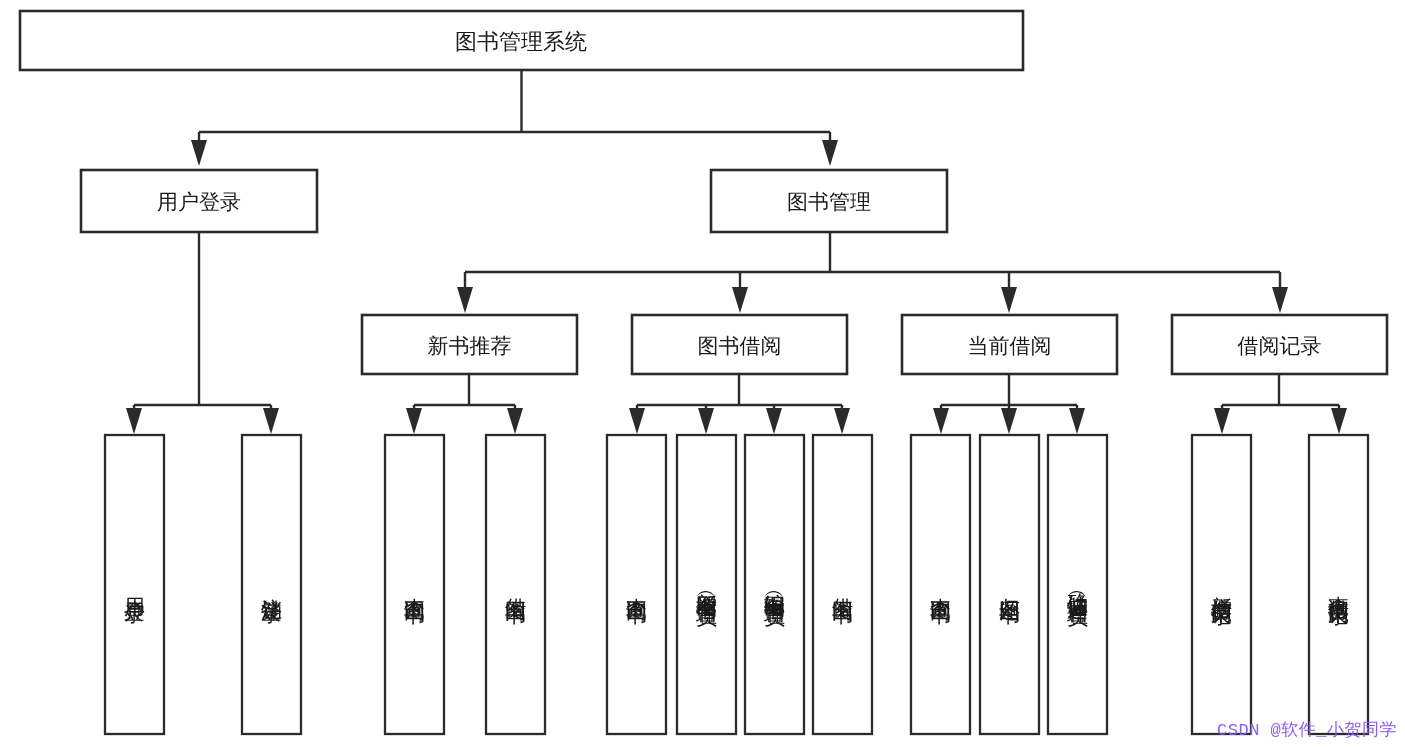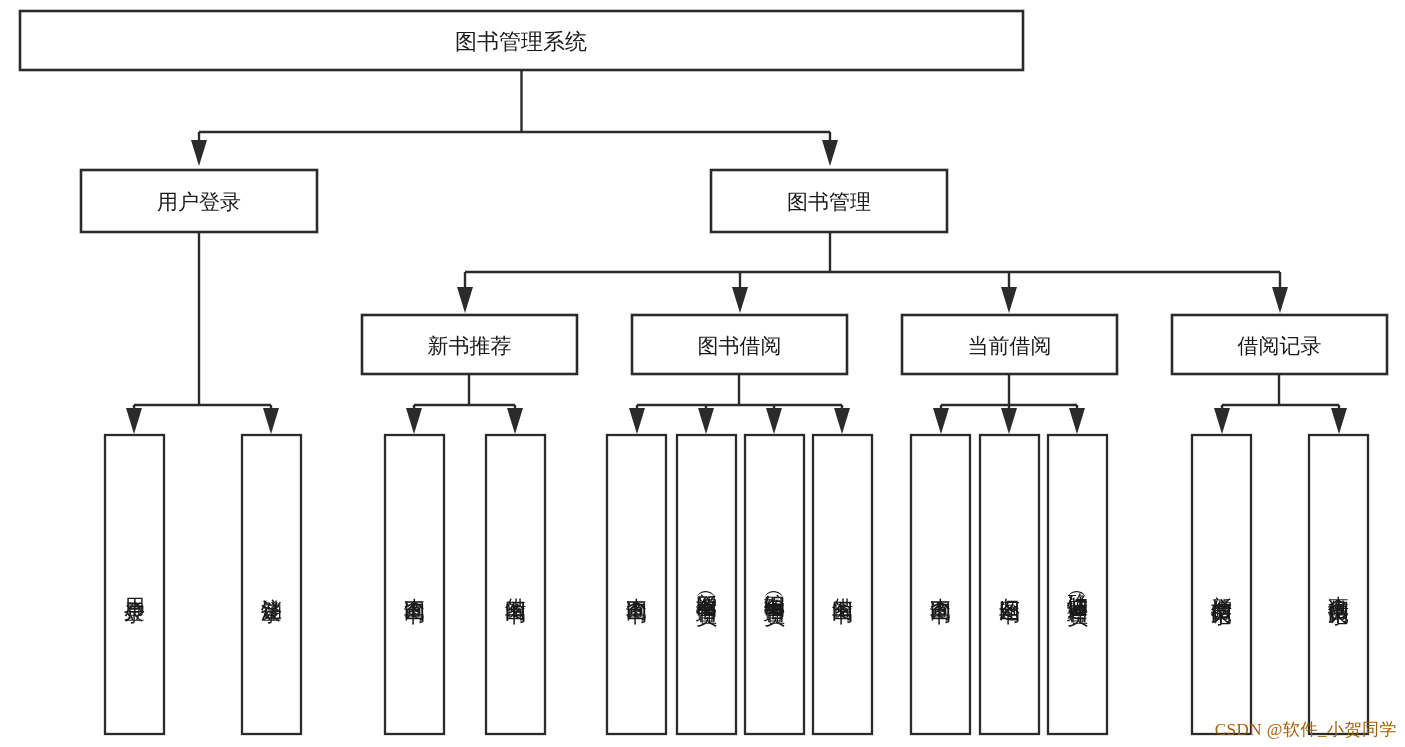--- a/index.html
+++ b/index.html
@@ -72,23 +72,23 @@
     color: #1a1a1a;
     white-space: nowrap;
     text-align: center;
     pointer-events: none;
     user-select: none;
   }
   .watermark {
     position: absolute;
     right: 8px;
     bottom: 6px;
-    font-family: Liberation Serif, serif;
+    font-family: Liberation Mono, monospace;
     font-size: 17px;
-    color: #a16207;
+    color: #8b5cf6;
     letter-spacing: 0.5px;
     white-space: nowrap;
     user-select: none;
   }
 </style>
 </head>
 <body>
 
 <div id="diagram-root">
 

